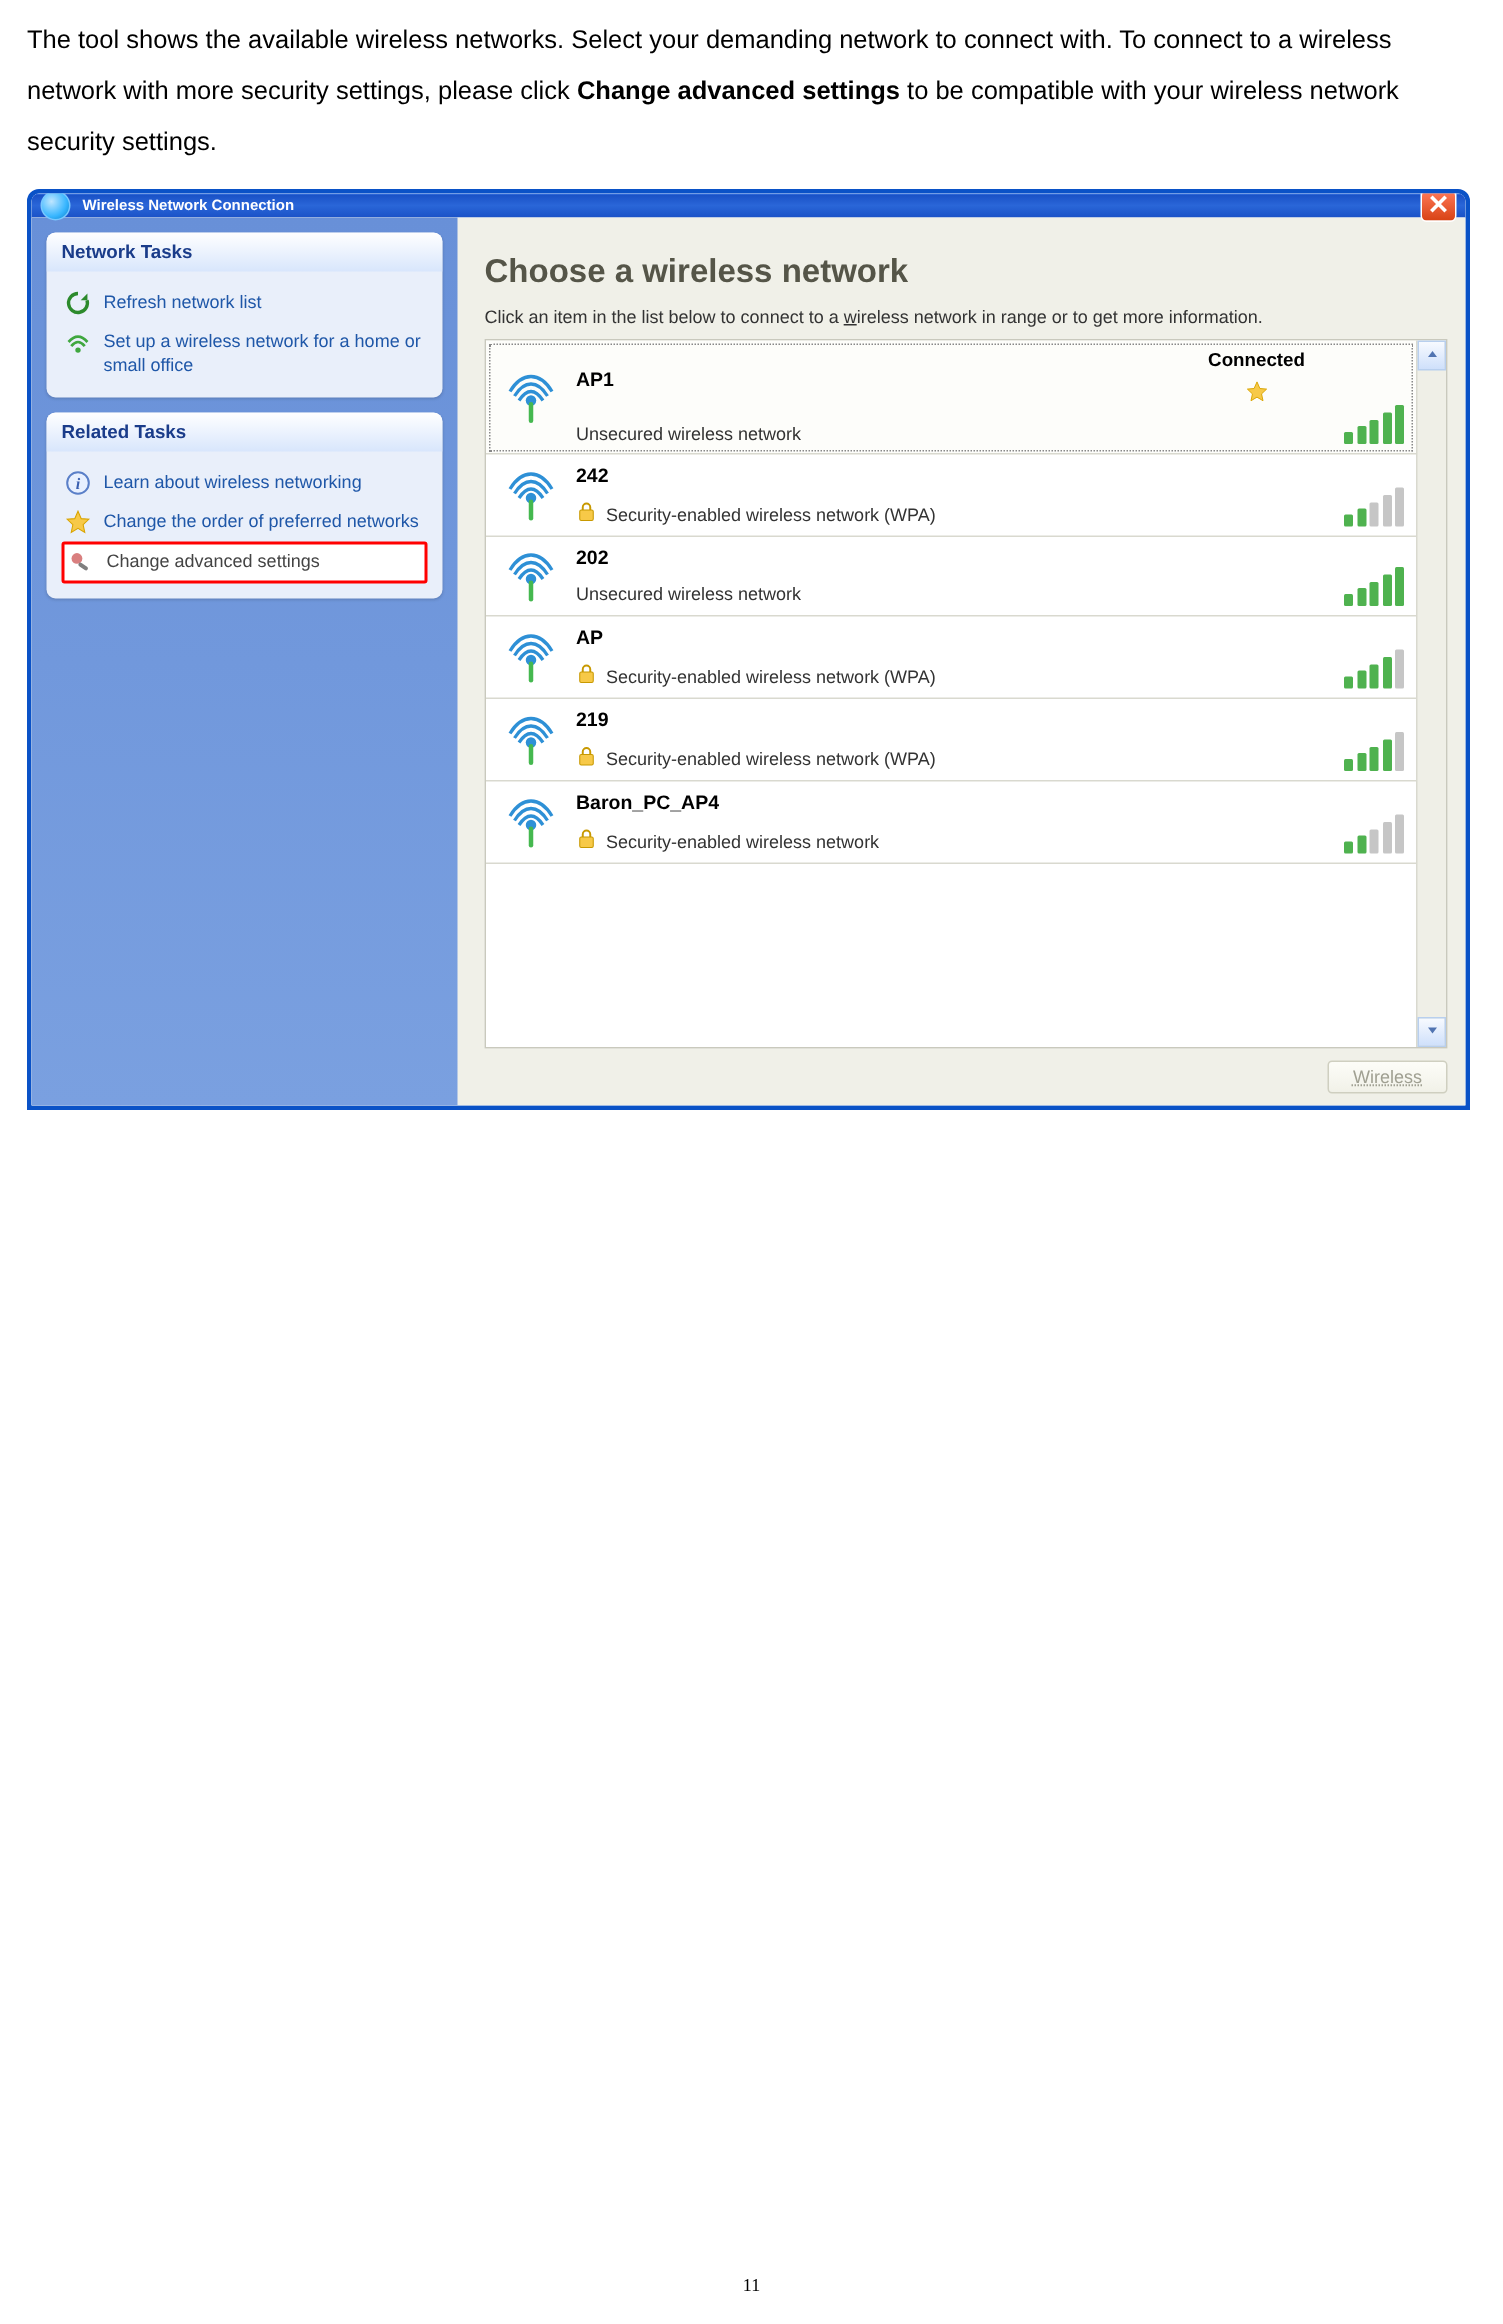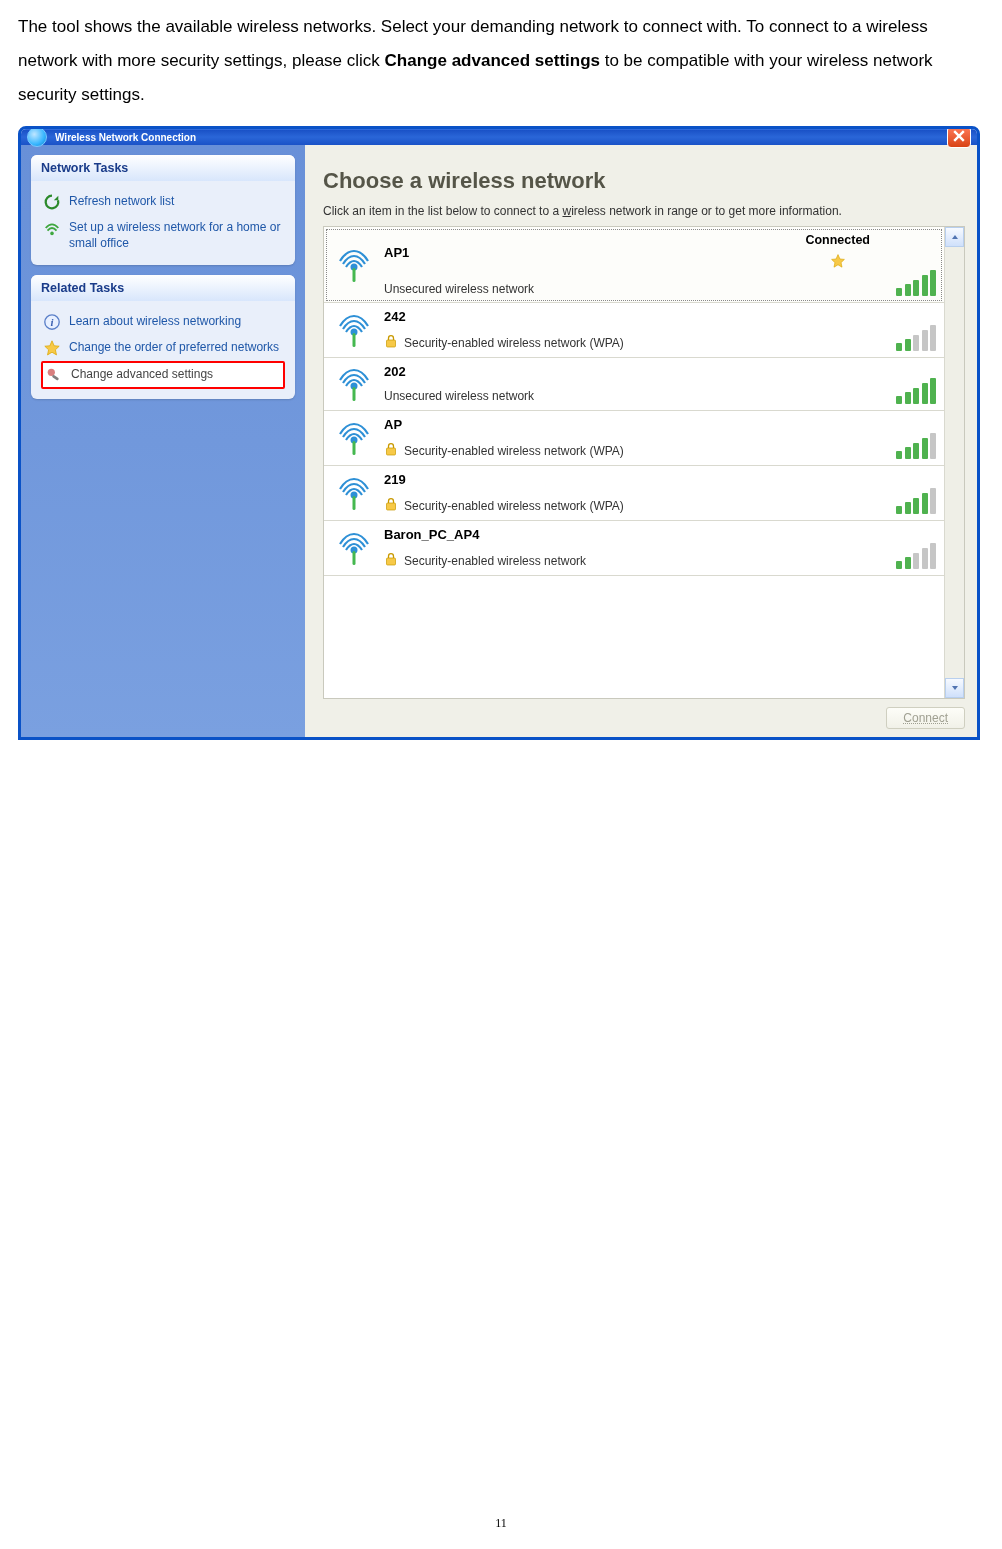--- a/index.html
+++ b/index.html
@@ -531,19 +531,19 @@
           </div>
           <div class="strack"></div>
           <div class="sbtn">
             <span><svg viewBox="0 0 10 10">
                   <path d="M2 3 L5 7 L8 3 Z" fill="currentColor"></path>
                 </svg></span>
           </div>
         </div>
       </div>
       <div class="footer-row">
-        <button class="connect-btn" disabled="">Connect</button>
+        <button class="connect-btn" disabled="">Wireless</button>
       </div>
     </div>
   </div>
 </div>
 
 <div class="pagenum">11</div>
 
 </body></html>

